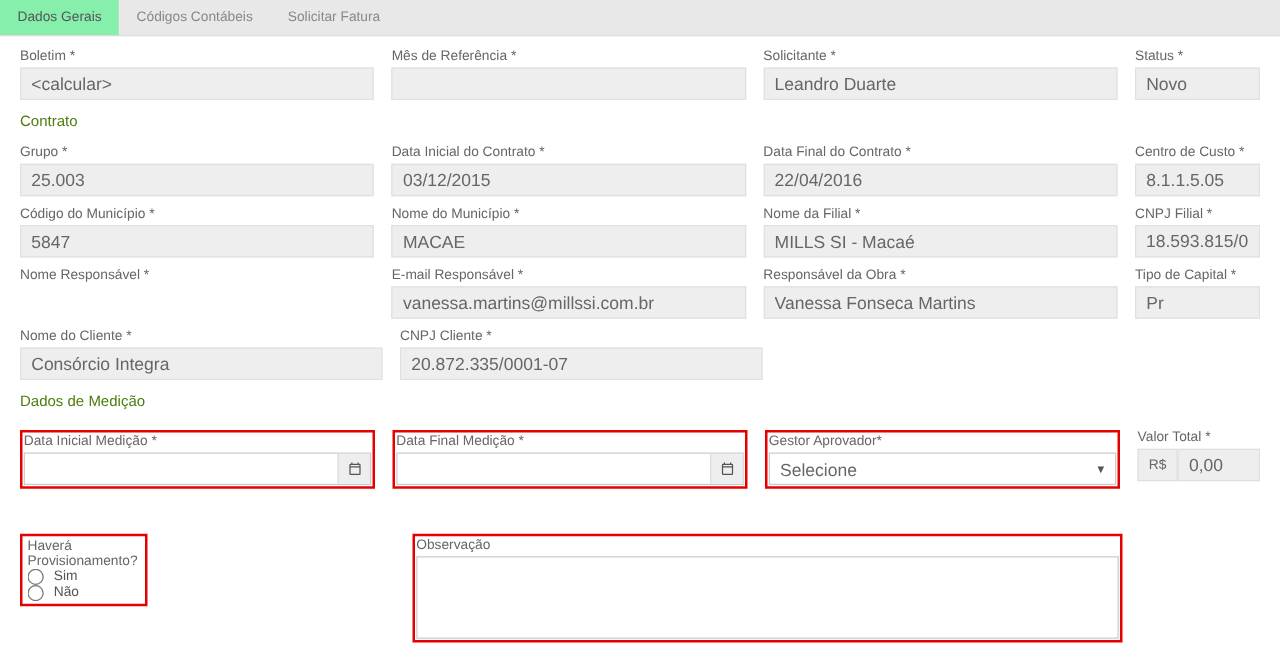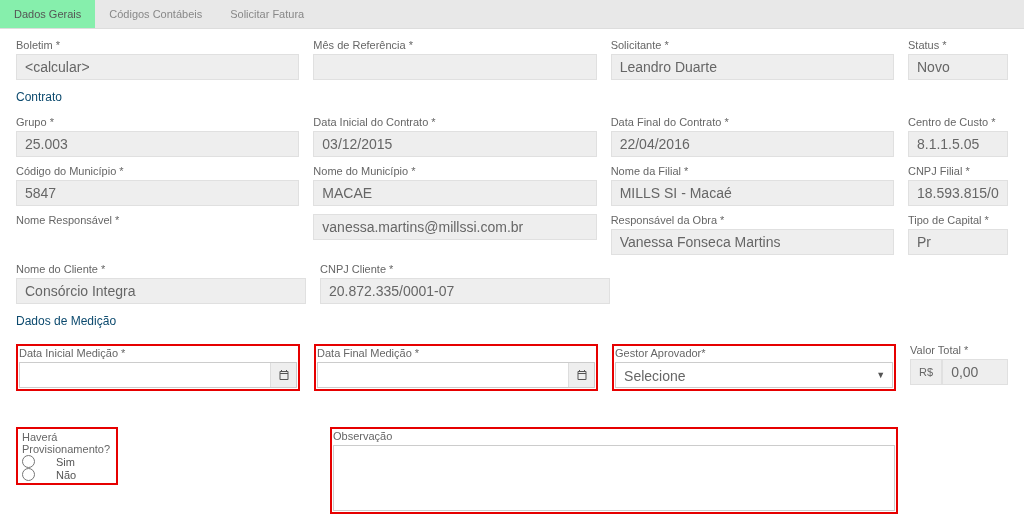--- a/index.html
+++ b/index.html
@@ -9,26 +9,26 @@
     .tab.active { background: #86efac; color: #555; }
     .form-body { padding: 10px 16px; }
     .row { display: flex; gap: 14px; margin-bottom: 8px; }
     .field { display: flex; flex-direction: column; }
     .label { font-size: 11px; color: #666; margin-bottom: 3px; }
     .input { background: #eee; border: 1px solid #e0e0e0; padding: 5px 8px; font-size: 14px; color: #666; height: 26px; }
     .input.white { background: #fff; border: 1px solid #ccc; }
     select.input { appearance: none; -webkit-appearance: none; padding-right: 18px; background-image: none; }
     .select-wrap { position: relative; }
     .select-caret { position: absolute; right: 8px; top: 50%; transform: translateY(-50%); pointer-events: none; font-size: 9px; color: #555; }
-    .section-title { font-size: 12px; color: #0c4a6e; margin: 10px 0 12px 0; }
+    .section-title { font-size: 12px; color: #4d7c0f; margin: 10px 0 12px 0; }
     .highlight { border: 2px solid #e60000; padding: 1px; }
     .date-wrap { position: relative; }
     .date-icon { position: absolute; right: 1px; top: 1px; bottom: 1px; width: 26px; background: #eee; border-left: 1px solid #ddd; display: flex; align-items: center; justify-content: center; font-size: 12px; color: #555; }
     .textarea { background: #fff; border: 1px solid #ccc; padding: 5px 8px; font-size: 11px; color: #666; resize: none; height: 66px; width: 100%; }
-    .radio-row { display: flex; align-items: center; gap: 21px; font-size: 11px; color: #555; }
+    .radio-row { display: flex; gap: 8px; font-size: 11px; color: #555; }
     .currency-wrap { display: flex; gap: 0; }
     .currency-prefix { background: #eee; border: 1px solid #e0e0e0; padding: 5px 8px; font-size: 11px; color: #666; height: 26px; display: flex; align-items: center; }
     .currency-input { flex: 1; }
     .col-a { width: 290px; }
     .col-b { width: 290px; }
     .col-c { width: 290px; }
     .col-d { width: 100px; }
   </style>
 </head>
 <body>
@@ -98,20 +98,21 @@
       <span class="label">CNPJ Filial *</span>
       <input class="input" value="18.593.815/0004-30" style="">
     </div>
   </div>
 
   <div class="row">
     <div class="field col-a">
       <span class="label">Nome Responsável *</span>
     </div>
     <div class="field col-b">
+      <span class="label">E-mail Responsável *</span>
       <input class="input" value="vanessa.martins@millssi.com.br" style="">
     </div>
     <div class="field col-c">
       <span class="label">Responsável da Obra *</span>
       <input class="input" value="Vanessa Fonseca Martins" style="">
     </div>
     <div class="field col-d">
       <span class="label">Tipo de Capital *</span>
       <input class="input" value="Pr" style="">
     </div>

